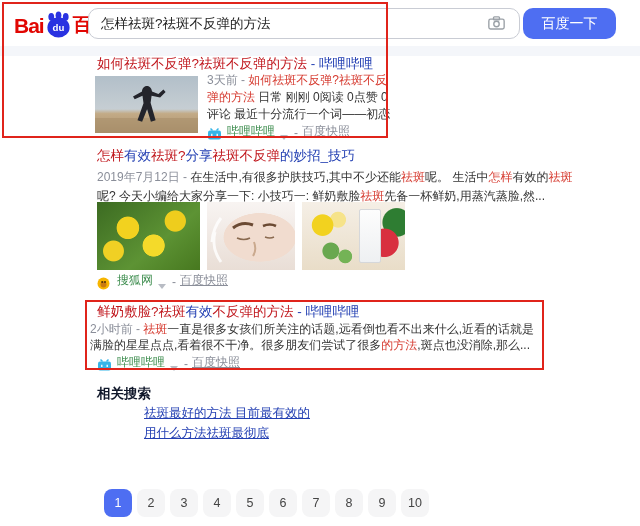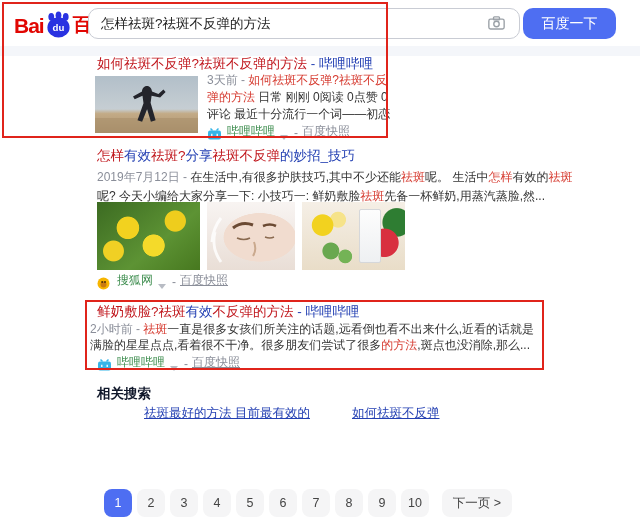--- a/index.html
+++ b/index.html
@@ -206,35 +206,34 @@
   </span>
   <a class="src-name">哔哩哔哩</a>
   <span class="caret"></span>
   <span class="sep">-</span>
   <a class="snapshot">百度快照</a>
 </div>
 
 <div class="abs related-title">相关搜索</div>
 <div class="abs rel-col rel-c1">
   <a>祛斑最好的方法 目前最有效的</a>
+  <a>用什么方法祛斑最彻底</a>
 </div>
 <div class="abs rel-col rel-c2">
 </div>
 <div class="abs rel-col rel-c3">
-  <a>如何祛斑不反弹</a>
 </div>
 
 <div class="abs pagination">
   <div class="page-btn active">1</div>
   <div class="page-btn">2</div>
   <div class="page-btn">3</div>
   <div class="page-btn">4</div>
   <div class="page-btn">5</div>
   <div class="page-btn">6</div>
   <div class="page-btn">7</div>
   <div class="page-btn">8</div>
   <div class="page-btn">9</div>
   <div class="page-btn">10</div>
-  <div class="page-btn next-btn">下一页 &gt;</div>
 </div>
 
 <div class="abs annotation box1"></div>
 <div class="abs annotation box2"></div>
 
 </body></html>

